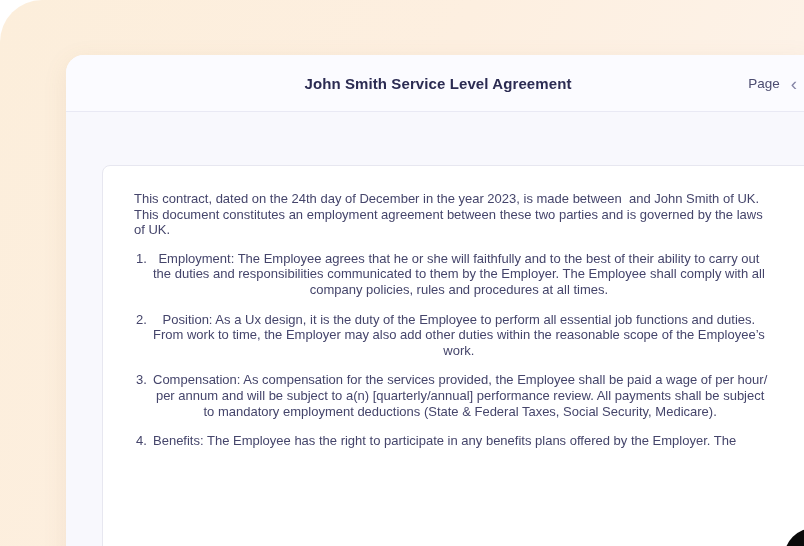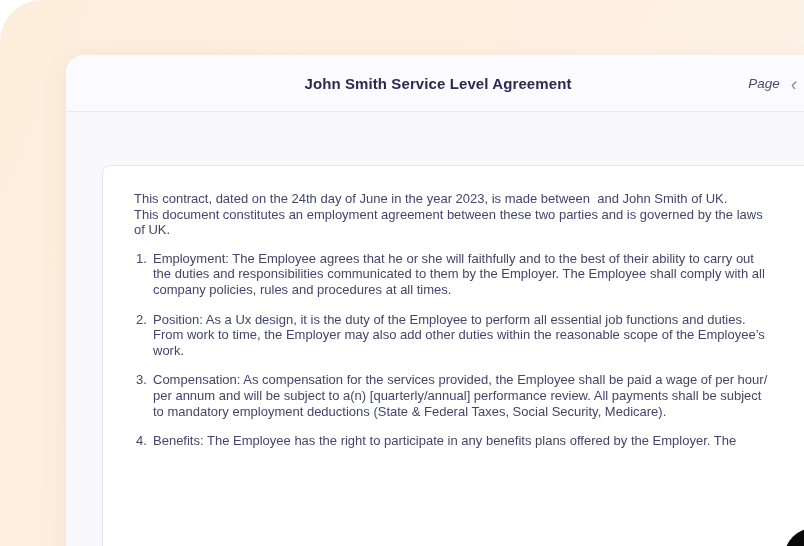--- a/index.html
+++ b/index.html
@@ -52,21 +52,20 @@
     letter-spacing: 0.1px;
   }
 
   .page-control {
     position: absolute;
     right: 13px;
     top: 0;
     height: 100%;
     display: flex;
     align-items: center;
-    font-style: italic;
   }
   .page-label {
     font-size: 13.5px;
     font-weight: 500;
     color: #4c4c70;
   }
   .chevron {
     font-size: 19px;
     color: #8585a6;
     margin-left: 11px;
@@ -111,20 +110,21 @@
     display: flex;
     margin-bottom: 14px;
   }
   .terms .num {
     width: 15px;
     flex-shrink: 0;
     margin-right: 2px;
   }
   .terms .li-text {
     white-space: pre-wrap;
+    text-align: center;
   }
 
   
   .corner-fab {
     position: absolute;
     left: 784px;
     top: 528px;
     width: 60px;
     height: 60px;
     border-radius: 50%;
@@ -147,21 +147,21 @@
         <span class="page-label">Page</span>
         <span class="chevron">‹</span>
       </div>
     </div>
 
     <div class="app-body">
       <div class="doc-card">
         <div class="doc-content">
 
 
-          <p class="para">This contract, dated on the 24th day of June in the year 2023, is made between  and John Smith of UK.
+          <p class="para">This contract, dated on the 24th day of December in the year 2023, is made between  and John Smith of UK.
 This document constitutes an employment agreement between these two parties and is governed by the laws
 of UK.</p>
 
 
 
           <ol class="terms">
             <li>
               <span class="num">1.</span>
               <div class="li-text">Employment: The Employee agrees that he or she will faithfully and to the best of their ability to carry out
 the duties and responsibilities communicated to them by the Employer. The Employee shall comply with all

